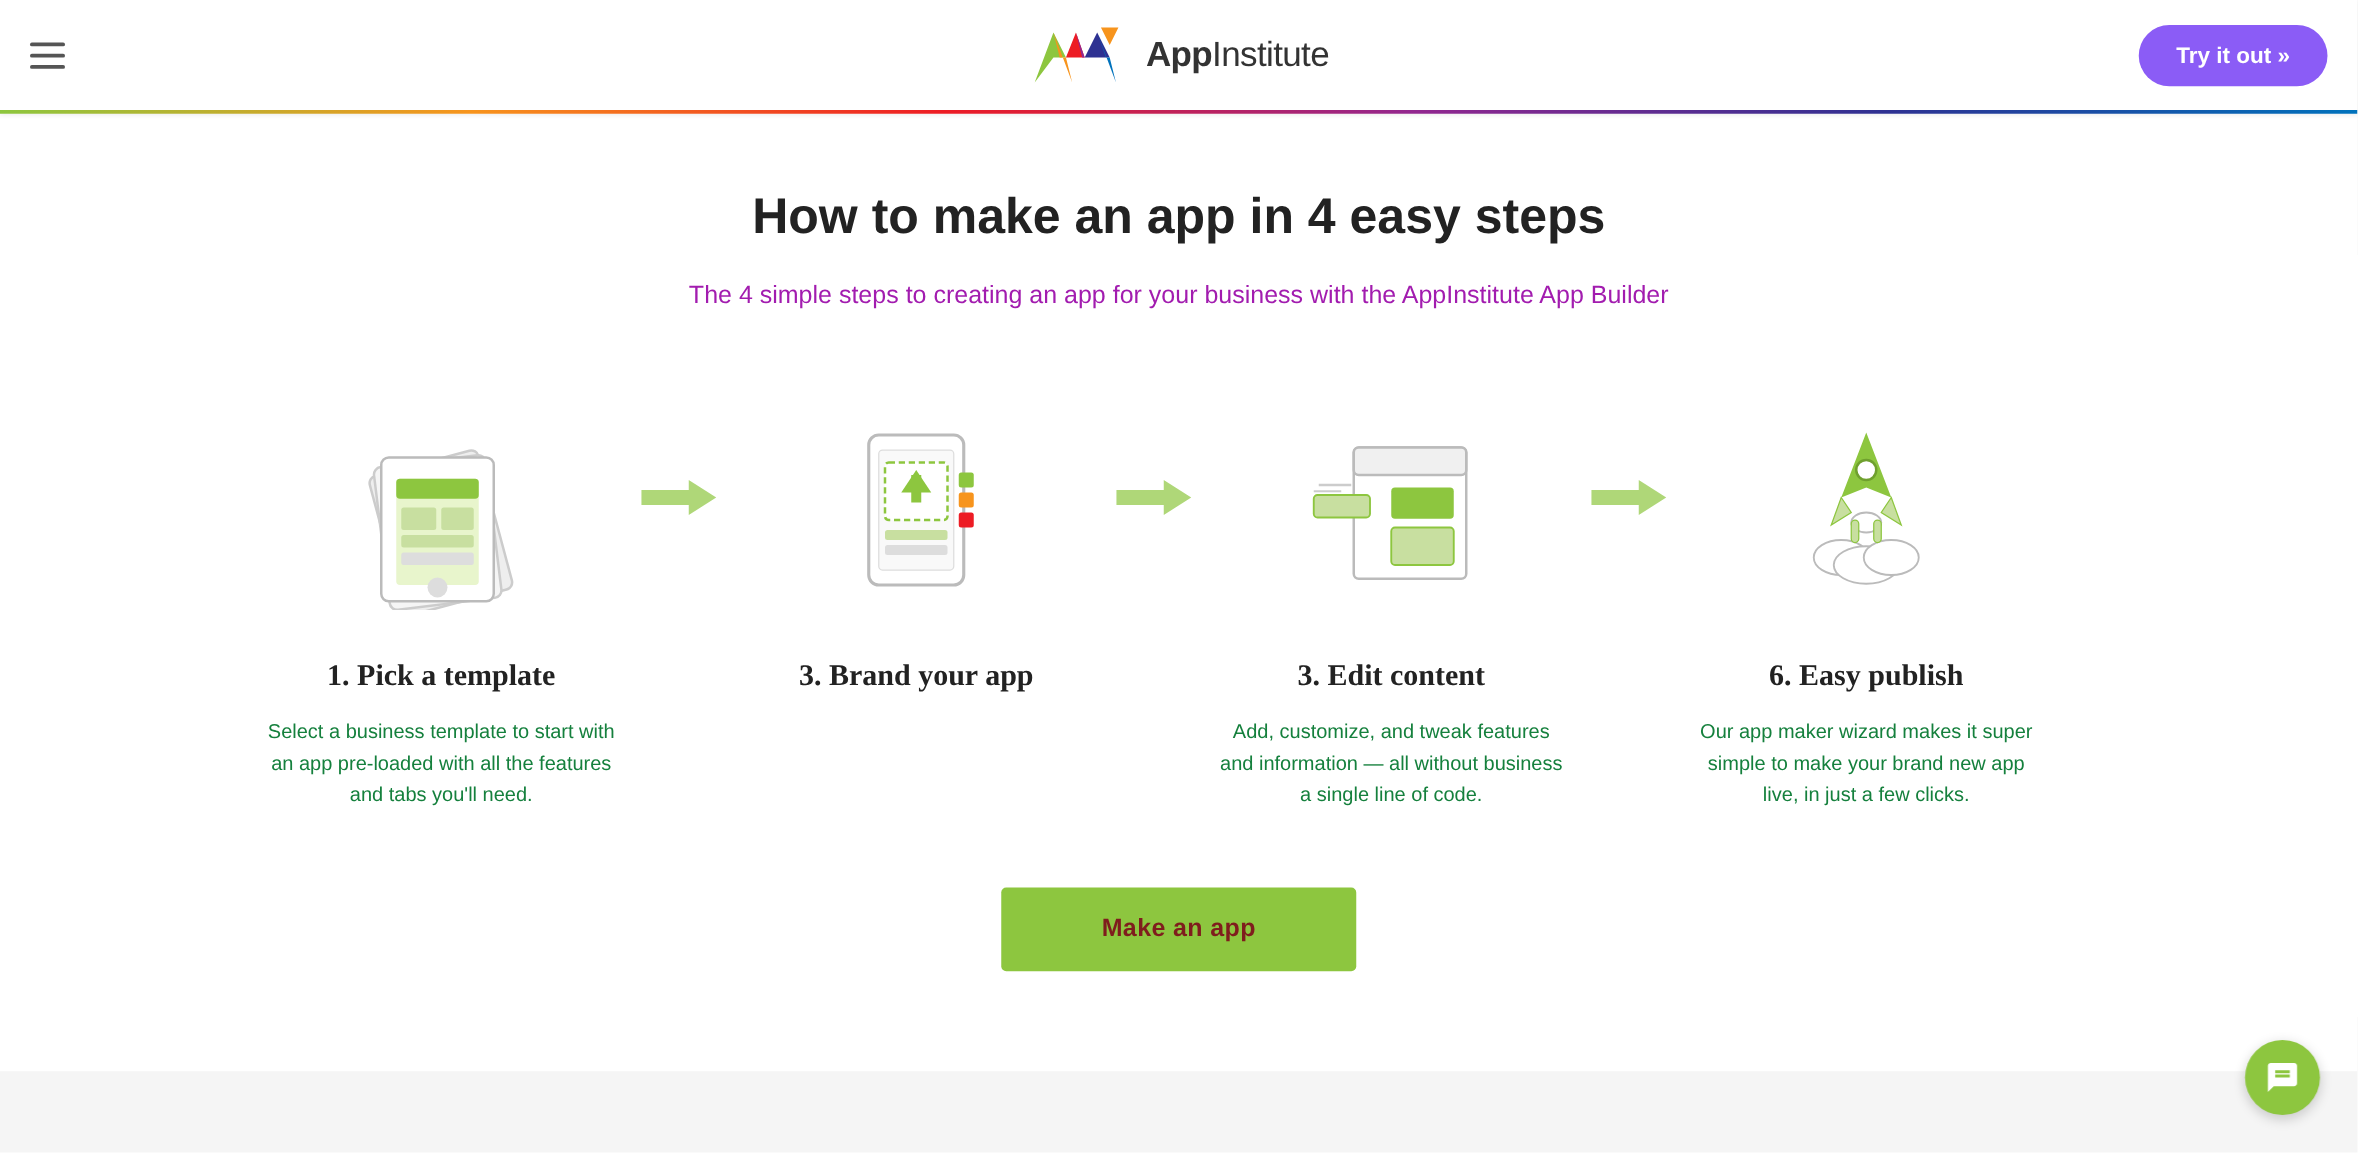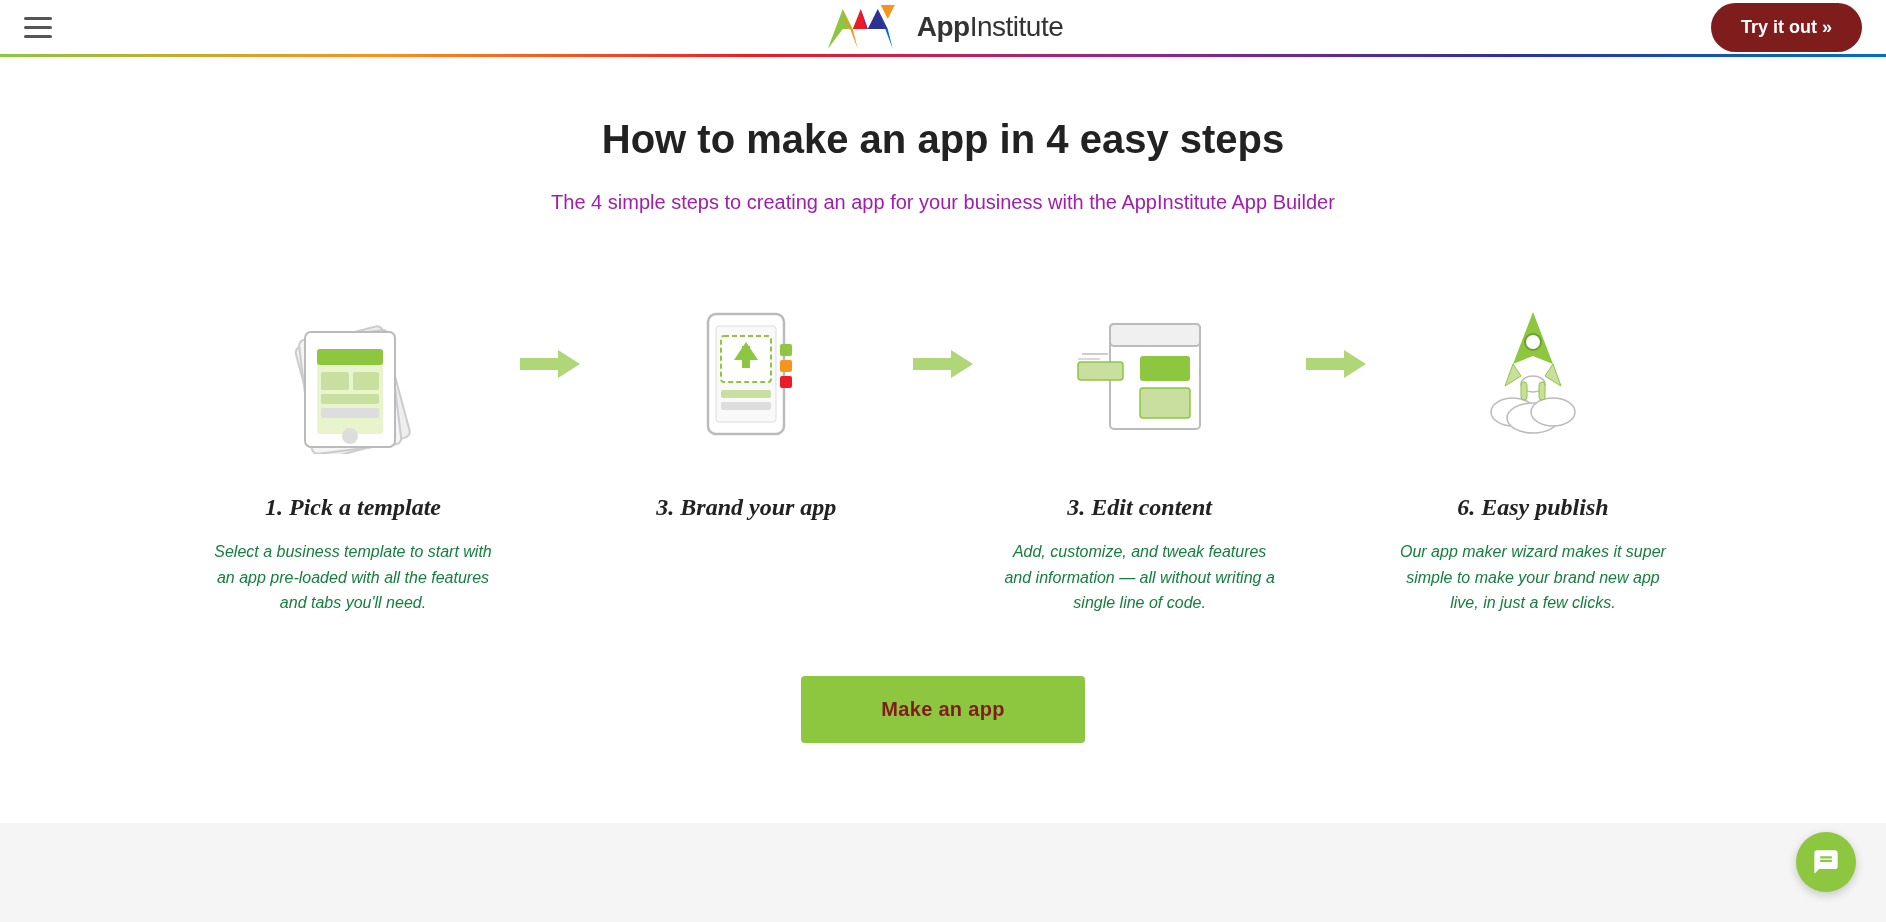--- a/index.html
+++ b/index.html
@@ -7,21 +7,21 @@
       font-family: 'Segoe UI', Arial, sans-serif;
       background: #f5f5f5;
       min-height: 922px;
       width: 1886px;
       overflow-x: hidden;
     }
 
     
     .navbar {
       background: #fff;
-      height: 57px;
+      height: 91px;
       display: flex;
       align-items: center;
       justify-content: space-between;
       padding: 0 24px;
       border-bottom: 3px solid transparent;
       border-image: linear-gradient(to right, #8dc63f, #f7941d, #ed1c24, #92278f, #2e3192, #0072bc) 1;
       position: relative;
       box-shadow: 0 1px 4px rgba(0,0,0,0.08);
     }
     .navbar-left {
@@ -55,21 +55,21 @@
     
     .logo-svg { width: 90px; height: 52px; }
     .logo-text {
       font-size: 28px;
       font-weight: 300;
       color: #333;
       letter-spacing: -0.5px;
     }
     .logo-text strong { font-weight: 700; }
     .try-button {
-      background: #7f1d1d;
+      background: #8b5cf6;
       color: #fff;
       border: none;
       border-radius: 30px;
       padding: 14px 30px;
       font-size: 18px;
       font-weight: 600;
       cursor: pointer;
       white-space: nowrap;
     }
 
@@ -90,26 +90,25 @@
     .page-subtitle {
       font-size: 20px;
       color: #a21caf;
       font-weight: 400;
       margin-bottom: 70px;
     }
 
     
     .steps-container {
       display: flex;
-      justify-content: space-between;
+      justify-content: flex-start;
       align-items: flex-start;
       gap: 0;
       max-width: 1500px;
       margin: 0 auto 60px;
-      font-style: italic;
     }
     .step {
       flex: 1;
       display: flex;
       flex-direction: column;
       align-items: center;
       padding: 0 20px;
       max-width: 320px;
     }
     .step-icon-area {
@@ -304,21 +303,21 @@
           <rect x="80" y="62" width="50" height="25" rx="3" fill="#8dc63f"></rect>
           <rect x="80" y="94" width="50" height="30" rx="3" fill="#c8dfa0" stroke="#8dc63f" stroke-width="1.5"></rect>
 
           <rect x="18" y="68" width="45" height="18" rx="3" fill="#c8dfa0" stroke="#8dc63f" stroke-width="1.5"></rect>
 
           <line x1="22" y1="60" x2="48" y2="60" stroke="#ccc" stroke-width="2"></line>
           <line x1="18" y1="65" x2="40" y2="65" stroke="#ccc" stroke-width="1.5"></line>
         </svg>
       </div>
       <h3 class="step-title">3. Edit content</h3>
-      <p class="step-desc">Add, customize, and tweak features and information — all without writing a single line of code.</p>
+      <p class="step-desc">Add, customize, and tweak features and information — all without business a single line of code.</p>
     </div>
 
     <div class="arrow-area">
       <svg class="arrow-svg" viewBox="0 0 60 40">
         <polygon points="0,14 38,14 38,6 60,20 38,34 38,26 0,26" fill="#8dc63f" opacity="0.7"></polygon>
       </svg>
     </div>
 
     <div class="step">
       <div class="step-icon-area">

